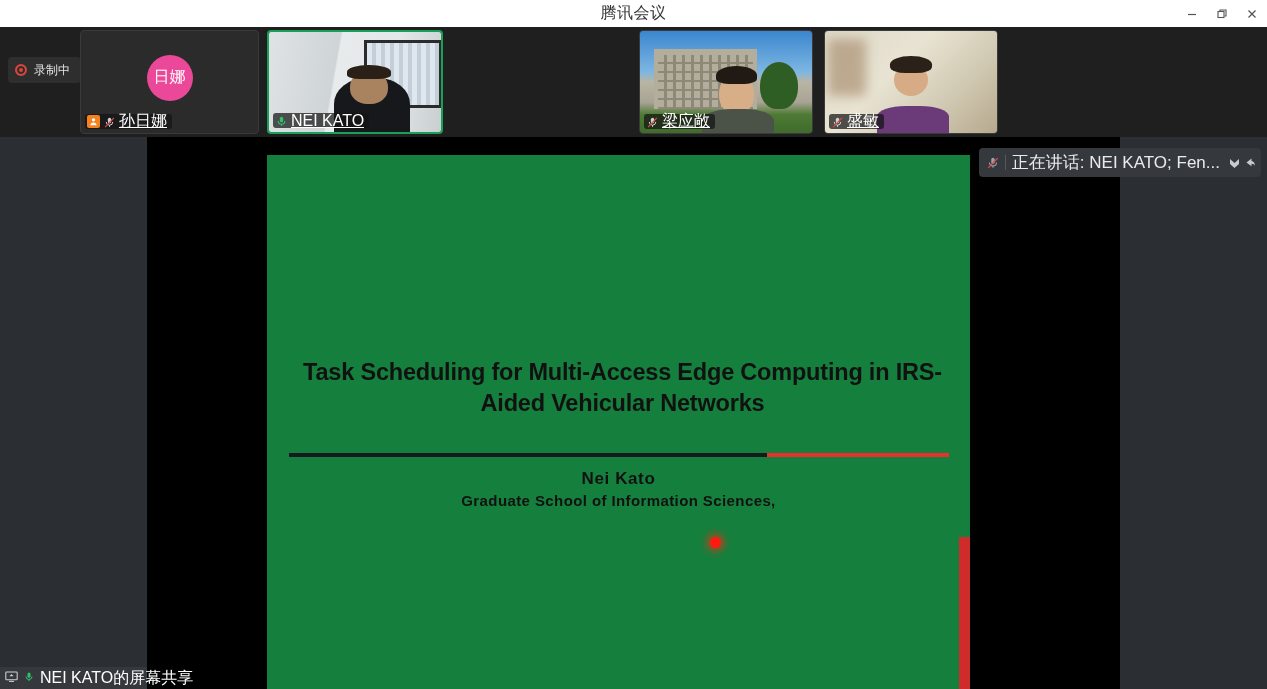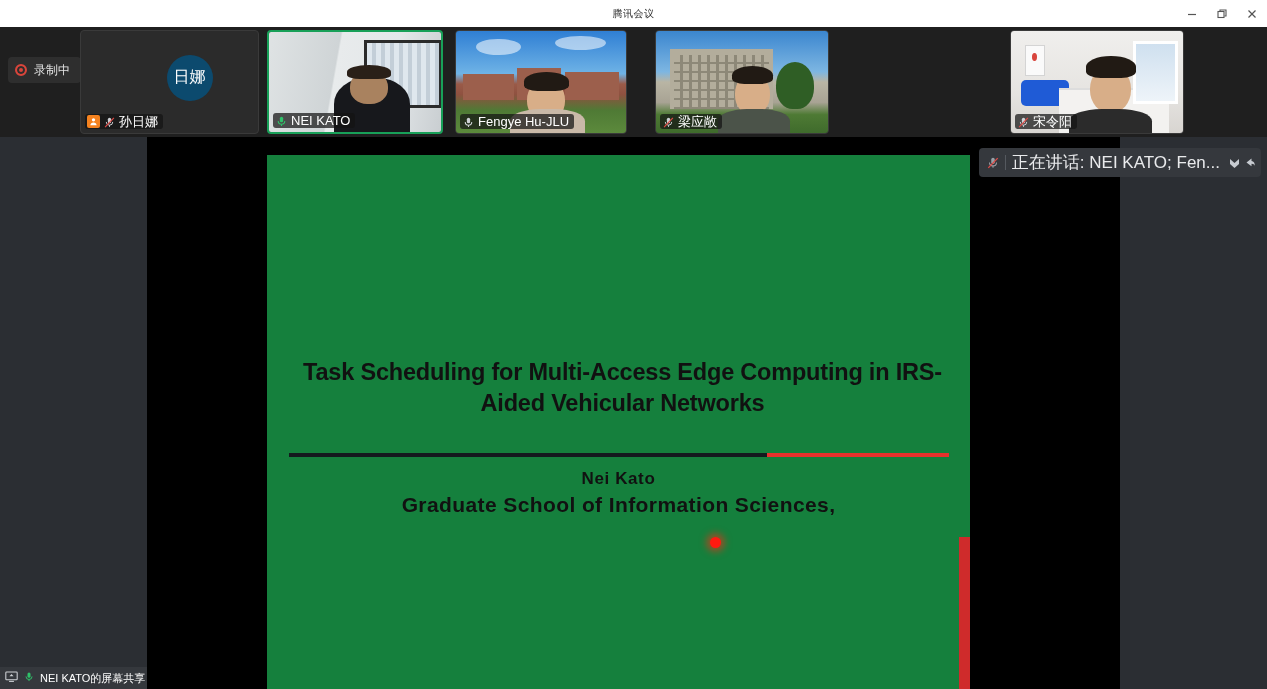--- a/index.html
+++ b/index.html
@@ -11,21 +11,21 @@
   }
 
   
   .titlebar {
     position: absolute; top: 0; left: 0;
     width: 1267px; height: 27px;
     background: #ffffff;
     display: flex; align-items: center; justify-content: center;
   }
   .titlebar-title {
-    font-size: 10px; color: #333; letter-spacing: .5px;
+    font-size: 16px; color: #333; letter-spacing: .5px;
   }
   .win-controls {
     position: absolute; right: 0; top: 0; height: 27px;
     display: flex; align-items: center;
   }
   .win-btn {
     width: 30px; height: 27px;
     display: flex; align-items: center; justify-content: center;
     font-size: 13px; color: #555;
   }
@@ -64,38 +64,38 @@
   .name-pill {
     position: absolute; left: 4px; bottom: 4px;
     height: 15px; max-width: calc(100% - 10px);
     background: rgba(20,20,20,.72);
     border-radius: 3px;
     display: flex; align-items: center; gap: 3px;
     padding: 0 5px 0 2px;
     z-index: 5;
   }
   .name-pill .nm {
-    font-size: 13px; color: #fff; white-space: nowrap;
-    overflow: hidden; text-overflow: ellipsis;
+    font-size: 16px; color: #fff; white-space: nowrap;
+    overflow: hidden; text-overflow: ellipsis; text-decoration: underline;
   }
   .host-badge {
     width: 13px; height: 13px; background: #f5821f; border-radius: 2px;
     display: flex; align-items: center; justify-content: center;
     flex: none;
   }
   .mic-ic { width: 13px; height: 13px; flex: none; }
 
   
   .avatar-circle {
     position: absolute; left: 50%; top: 46%;
     transform: translate(-50%,-50%);
     width: 46px; height: 46px; border-radius: 50%;
-    background: #0c4a6e;
+    background: #ec4899;
     display: flex; align-items: center; justify-content: center;
-    color: #fff; font-size: 16px; margin-left: 20px;
+    color: #fff; font-size: 16px;
   }
 
   
   .bg-office { position:absolute; inset:0;
     background:
       linear-gradient(100deg,#dfe3e4 0%,#cfd4d6 38%,#e8ebec 39%,#e3e7e9 70%,#c9ced1 100%);
   }
   .bg-office:after{content:"";position:absolute;left:55%;top:8%;width:42%;height:62%;
     background:repeating-linear-gradient(90deg,#dfe7ee 0 5px,#c3ced8 5px 9px);
     border:3px solid #2b2b2b;}
@@ -165,21 +165,21 @@
   }
   .rule { position:absolute; top:298px; left:22px; width:660px; height:4px; display:flex; }
   .rule .k { background:#141a1e; }
   .rule .r { background:#e8312c; }
   .slide-sub {
     position:absolute; left:20px; right:20px; top:313px;
     text-align:center; color:#111; font-weight:700; line-height:1.33;
   }
   .slide-sub .l1 { font-size:17px; letter-spacing:.6px; }
   .slide-sub .l2 { font-size:17px; letter-spacing:.6px; }
-  .slide-sub .l3 { font-size:21px; letter-spacing:.4px; }
+  .slide-sub .l3 { font-size:15px; letter-spacing:.4px; }
   .laser {
     position:absolute; left:443px; top:382px; width:11px; height:11px;
     border-radius:50%; background:#ff1a10;
     box-shadow:0 0 7px 4px rgba(255,40,20,.55);
   }
   .red-bar { position:absolute; right:0; top:382px; width:11px; height:170px; background:#cf2b2b; }
 
   
   .toast {
     position:absolute; right:6px; top:11px;
@@ -190,21 +190,21 @@
   .toast .sep { width:1px; height:15px; background:#55595f; }
   .toast .txt { font-size:17px; color:#e9eaec; white-space:nowrap; }
   .toast .ctl { display:flex; align-items:center; gap:1px; padding-left:2px; }
 
   
   .sharebar {
     position:absolute; left:0; bottom:0; width:147px; height:22px;
     background:#35383d;
     display:flex; align-items:center; gap:5px; padding-left:5px;
   }
-  .sharebar .txt { font-size:11px; color:#fff; white-space:nowrap; }
+  .sharebar .txt { font-size:16px; color:#fff; white-space:nowrap; }
 </style>
 </head>
 <body>
 
 <div class="titlebar">
   <div class="titlebar-title">腾讯会议</div>
   <div class="win-controls">
     <div class="win-btn">
       <svg width="12" height="12" viewBox="0 0 12 12">
           <line x1="2" y1="6.5" x2="10" y2="6.5" stroke="#555" stroke-width="1.2"></line>
@@ -266,47 +266,22 @@
         <svg width="13" height="13" viewBox="0 0 16 16">
           <rect x="6" y="2" width="4" height="7" rx="2" fill="#2fc26a"></rect>
           <path d="M4 7.3a4 4 0 0 0 8 0" fill="none" stroke="#2fc26a" stroke-width="1.3"></path>
           <line x1="8" y1="11.3" x2="8" y2="13.4" stroke="#2fc26a" stroke-width="1.3"></line>
         </svg>
       </span>
       <span class="nm">NEI KATO</span>
     </div>
   </div>
 
-  <div class="tile" style="left:455px; width:172px;">
-    <div class="tile-media">
-      <div class="bg-campus">
-        <div class="sky-c" style="left:12%;top:8%;width:26%;height:16%;"></div>
-        <div class="sky-c" style="left:58%;top:5%;width:30%;height:14%;"></div>
-        <div class="bld" style="left:4%;top:42%;width:30%;height:26%;"></div>
-        <div class="bld" style="left:36%;top:36%;width:26%;height:32%;"></div>
-        <div class="bld" style="left:64%;top:40%;width:32%;height:28%;"></div>
-      </div>
-      <div class="man-head" style="left:42%;top:48%;width:22%;height:40%;">
-        <span class="man-hair"></span>
-      </div>
-      <div class="man-body" style="left:32%;width:44%;background:#c9b9a8;"></div>
-    </div>
-    <div class="name-pill">
-      <span class="mic-ic">
-        <svg width="13" height="13" viewBox="0 0 16 16">
-          <rect x="6" y="2" width="4" height="7" rx="2" fill="#cfd2d6"></rect>
-          <path d="M4 7.3a4 4 0 0 0 8 0" fill="none" stroke="#cfd2d6" stroke-width="1.3"></path>
-          <line x1="8" y1="11.3" x2="8" y2="13.4" stroke="#cfd2d6" stroke-width="1.3"></line>
-        </svg>
-      </span>
-      <span class="nm">Fengye Hu-JLU</span>
-    </div>
-  </div>
-
-  <div class="tile" style="left:639px; width:174px;margin-left:16px;">
+
+  <div class="tile" style="left:639px; width:174px;">
     <div class="tile-media">
       <div class="bg-hall">
         <div class="stone"></div>
         <div class="tree"></div>
       </div>
       <div class="man-head" style="left:46%;top:42%;width:20%;height:40%;">
         <span class="man-hair"></span>
       </div>
       <div class="man-body" style="left:36%;width:42%;background:#4b5349;"></div>
     </div>
@@ -316,46 +291,41 @@
           <rect x="6" y="2" width="4" height="7" rx="2" fill="#cfd2d6"></rect>
           <path d="M4 7.3a4 4 0 0 0 8 0" fill="none" stroke="#cfd2d6" stroke-width="1.2"></path>
           <line x1="8" y1="11.3" x2="8" y2="13.4" stroke="#cfd2d6" stroke-width="1.2"></line>
           <line x1="2.6" y1="13.6" x2="13.4" y2="2.4" stroke="#e04a46" stroke-width="1.5"></line>
         </svg>
       </span>
       <span class="nm">梁应敞</span>
     </div>
   </div>
 
-
-  <div class="tile" style="left:1010px; width:174px;">
+  <div class="tile" style="left:824px; width:174px;">
     <div class="tile-media">
-      <div class="bg-room">
-        <div class="art"></div>
-        <div class="sofa"></div>
-        <div class="bed"></div>
-        <div class="win"></div>
-      </div>
-      <div class="man-head" style="left:46%;top:34%;width:24%;height:46%;">
-        <span class="man-hair"></span>
-      </div>
-      <div class="man-body" style="left:34%;width:48%;background:#2b2b2b;"></div>
+      <div class="bg-blur-warm">
+          <div class="ptch"></div>
+        </div>
+      <div class="lady-head"></div>
+      <div class="lady-body"></div>
     </div>
     <div class="name-pill">
       <span class="mic-ic">
         <svg width="13" height="13" viewBox="0 0 16 16">
           <rect x="6" y="2" width="4" height="7" rx="2" fill="#cfd2d6"></rect>
           <path d="M4 7.3a4 4 0 0 0 8 0" fill="none" stroke="#cfd2d6" stroke-width="1.2"></path>
           <line x1="8" y1="11.3" x2="8" y2="13.4" stroke="#cfd2d6" stroke-width="1.2"></line>
           <line x1="2.6" y1="13.6" x2="13.4" y2="2.4" stroke="#e04a46" stroke-width="1.5"></line>
         </svg>
       </span>
-      <span class="nm">宋令阳</span>
-    </div>
-  </div>
+      <span class="nm">盛敏</span>
+    </div>
+  </div>
+
 </div>
 
 <div class="stage">
 
   <div class="side-panel-l"></div>
   <div class="side-panel-r"></div>
 
   <div class="slide">
     <div class="slide-title">Task Scheduling for Multi-Access Edge Computing in IRS-Aided Vehicular Networks</div>
 

